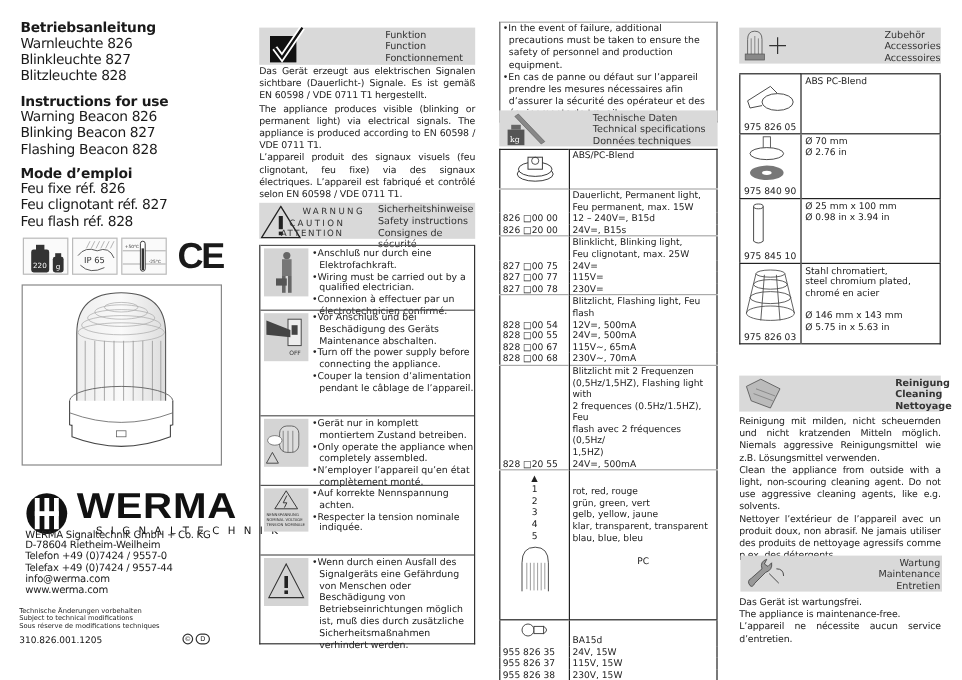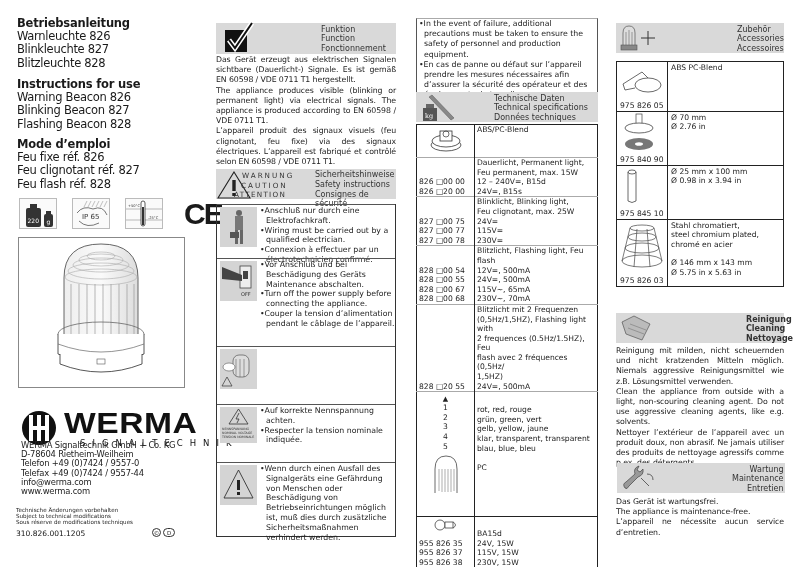--- a/index.html
+++ b/index.html
@@ -4,21 +4,21 @@
 <style>
   * { box-sizing: border-box; margin: 0; padding: 0; }
   html, body { width: 802px; height: 567px; background: #ffffff; overflow: hidden; }
   body { position: relative; font-family: "DejaVu Sans", "Liberation Sans", sans-serif; color: #1a1a1a; }
   .abs { position: absolute; }
 
   
   .c1-block { left: 17px; width: 185px; }
   .c1-h { font-size: 11.5px; font-weight: bold; line-height: 14px; letter-spacing: -0.2px; }
   .c1-l { font-size: 11.5px; line-height: 13.3px; letter-spacing: -0.3px; }
-  .icons-row { left: 19px; top: 197px; height: 33px; display: flex; gap: 15px; align-items: center; }
+  .icons-row { left: 19px; top: 197px; height: 33px; display: flex; gap: 3px; align-items: center; }
   .icn-box { width: 38px; height: 31px; border: 1px solid #bbb; background: #fafafa; position: relative; overflow: hidden; }
   .ce { font-family: "Liberation Sans", sans-serif; font-size: 30px; font-weight: bold; letter-spacing: -2px; line-height: 30px; margin-left: 6px; }
   .lamp-frame { left: 18px; top: 237px; width: 167px; height: 151px; border: 1px solid #888; }
   .werma-logo { left: 20px; top: 407px; width: 160px; height: 48px; }
   .werma-word { position: absolute; left: 44px; top: 0; font-family: "Liberation Sans", sans-serif; font-weight: bold; font-size: 30px; letter-spacing: 0.5px; color: #111; line-height: 32px; transform: scaleX(1.12); transform-origin: left; }
   .werma-sub { position: absolute; left: 60px; top: 31px; font-size: 8.5px; letter-spacing: 7px; color: #111; }
   .addr { left: 21px; top: 441px; font-size: 8.4px; line-height: 9.2px; letter-spacing: -0.2px; color: #222; }
   .tech-note { left: 16px; top: 507px; font-size: 5.6px; line-height: 6.2px; color: #222; }
   .docno { left: 16px; top: 529px; font-size: 7.5px; color: #111; }
   .copy { left: 152px; top: 528px; display: flex; gap: 2px; }
@@ -198,21 +198,21 @@
   <div>L’appareil produit des signaux visuels (feu clignotant, feu fixe) via des signaux électriques. L’appareil est fabriqué et contrôlé selon EN 60598 / VDE 0711 T1.</div>
 </div>
 
 <div class="abs sec-head" style="left:216px;top:169px;width:180px;height:30px;">
   <svg class="abs" style="left:1px;top:2px;" width="34" height="28" viewBox="0 0 34 28">
     <path d="M17 1 L33 27 L1 27 Z" fill="none" stroke="#222" stroke-width="1.1"></path>
     <rect x="15.3" y="9" width="3.4" height="11" fill="#222"></rect>
     <rect x="15.3" y="22" width="3.4" height="3" fill="#222"></rect>
   </svg>
   <div class="t" style="left:16px;top:2px;font-size:7.2px;letter-spacing:2px;line-height:9.5px;">
-    <div style="padding-left:10px;">WARNUNG</div>
+    <div style="padding-left:20px;">WARNUNG</div>
     <div style="padding-left:9px;">CAUTION</div>
     <div style="padding-left:2px;letter-spacing:1.3px;">ATTENTION</div>
   </div>
   <div class="t" style="left:99px;top:1px;font-size:8px;line-height:9.8px;">
     <div>Sicherheitshinweise</div>
     <div>Safety instructions</div>
     <div>Consignes de sécurité</div>
   </div>
 </div>
 
@@ -253,20 +253,25 @@
       <svg width="37" height="40" viewBox="0 0 37 40">
         <rect x="13" y="6" width="16" height="22" rx="6" fill="#ddd" stroke="#555" stroke-width="0.7"></rect>
         <g stroke="#666" stroke-width="0.6">
             <line x1="16" y1="10" x2="16" y2="27"></line>
             <line x1="20" y1="10" x2="20" y2="28"></line>
             <line x1="24" y1="10" x2="24" y2="28"></line>
           </g>
         <ellipse cx="9" cy="18" rx="6" ry="4" fill="#fff" stroke="#555" stroke-width="0.6"></ellipse>
         <path d="M7 28 L12 37 L2 37 Z" fill="none" stroke="#333" stroke-width="0.7"></path>
       </svg>
+    </div>
+    <div class="txt">
+      <div class="b">•Gerät nur in komplett montiertem Zustand betreiben.</div>
+      <div class="b">•Only operate the appliance when completely assembled.</div>
+      <div class="b">•N’employer l’appareil qu’en état complètement monté.</div>
     </div>
   </div>
   <div class="warn-row" style="height:58px;">
     <div class="pic" style="height:36px;">
       <svg width="37" height="36" viewBox="0 0 37 36">
         <path d="M18.5 2 L28 17 L9 17 Z" fill="none" stroke="#333" stroke-width="0.8"></path>
         <path d="M19 6 L16 12 L19 12 L17 16" fill="none" stroke="#333" stroke-width="0.8"></path>
         <text x="2" y="23" font-size="3.2" fill="#333" font-family="DejaVu Sans, sans-serif">NENNSPANNUNG</text>
         <text x="2" y="27" font-size="3.2" fill="#333" font-family="DejaVu Sans, sans-serif">NOMINAL VOLTAGE</text>
         <text x="2" y="31" font-size="3.2" fill="#333" font-family="DejaVu Sans, sans-serif">TENSION NOMINALE</text>
@@ -411,21 +416,21 @@
               <line x1="21" y1="14" x2="21" y2="36"></line>
             </g>
       </svg>
     </td>
     <td style="vertical-align:top;padding-top:13px;height:125px;">
       <div>rot, red, rouge</div>
       <div>grün, green, vert</div>
       <div>gelb, yellow, jaune</div>
       <div>klar, transparent, transparent</div>
       <div>blau, blue, bleu</div>
-      <div style="margin-top:10px;">PC</div>
+      <div style="margin-top:10px;text-align:center;">PC</div>
     </td>
   </tr>
 
   <tr class="grp" style="border-top:1.3px solid #222;">
     <td class="code" style="border-top:1.3px solid #222;text-align:center;vertical-align:top;padding-top:2px;">
       <svg width="26" height="12" viewBox="0 0 26 12">
             <circle cx="7" cy="6" r="5" fill="#fff" stroke="#444" stroke-width="0.8"></circle>
             <rect x="12" y="3" width="8" height="6" fill="#fff" stroke="#444" stroke-width="0.8"></rect>
             <path d="M20 3 Q25 6 20 9" fill="none" stroke="#444" stroke-width="0.8"></path>
           </svg>

